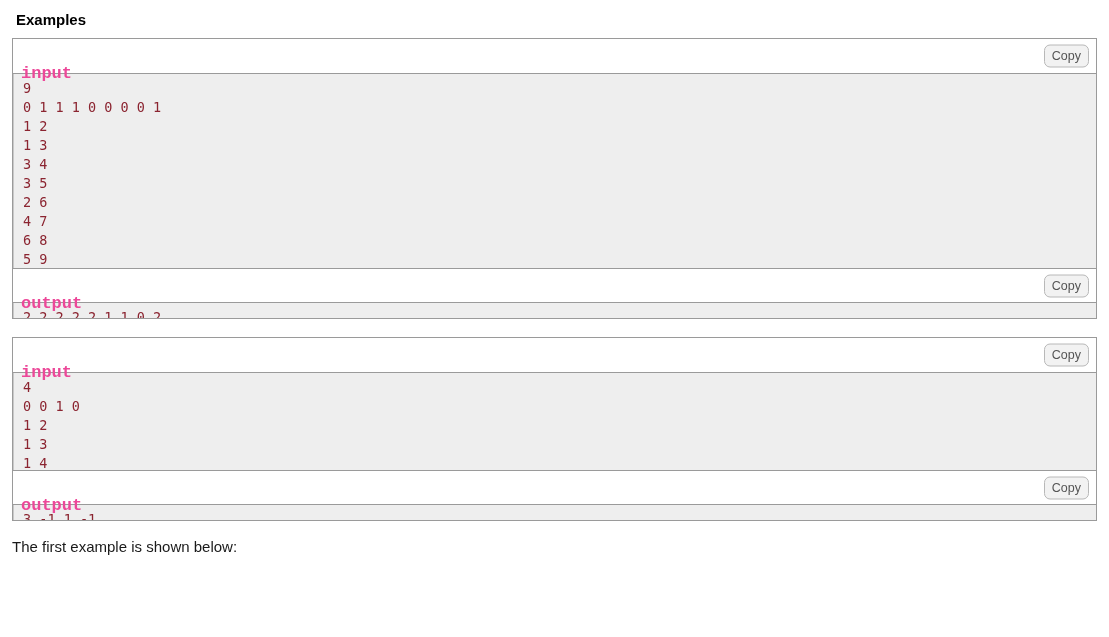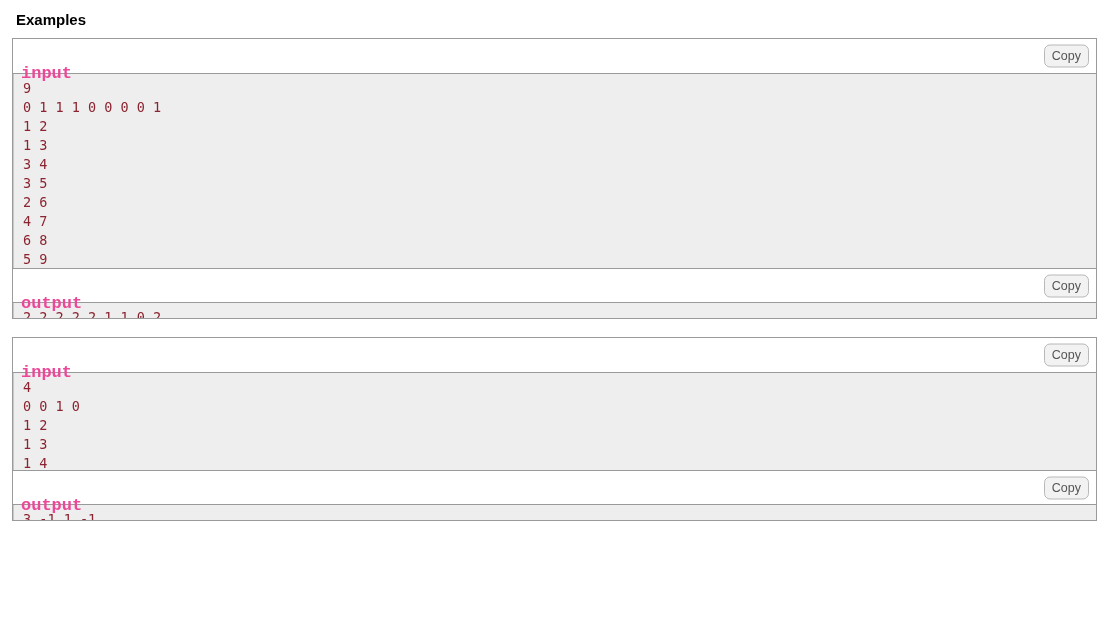--- a/index.html
+++ b/index.html
@@ -159,14 +159,15 @@
 
     <div class="io-header output-header">
       <span class="io-title">output</span>
       <button class="copy-btn">Copy</button>
     </div>
 
     <pre class="io-data short">3 -1 1 -1</pre>
   </div>
 
 
+  <p class="note-text">The first example is shown below:</p>
 
 </div>
 
 </body></html>

